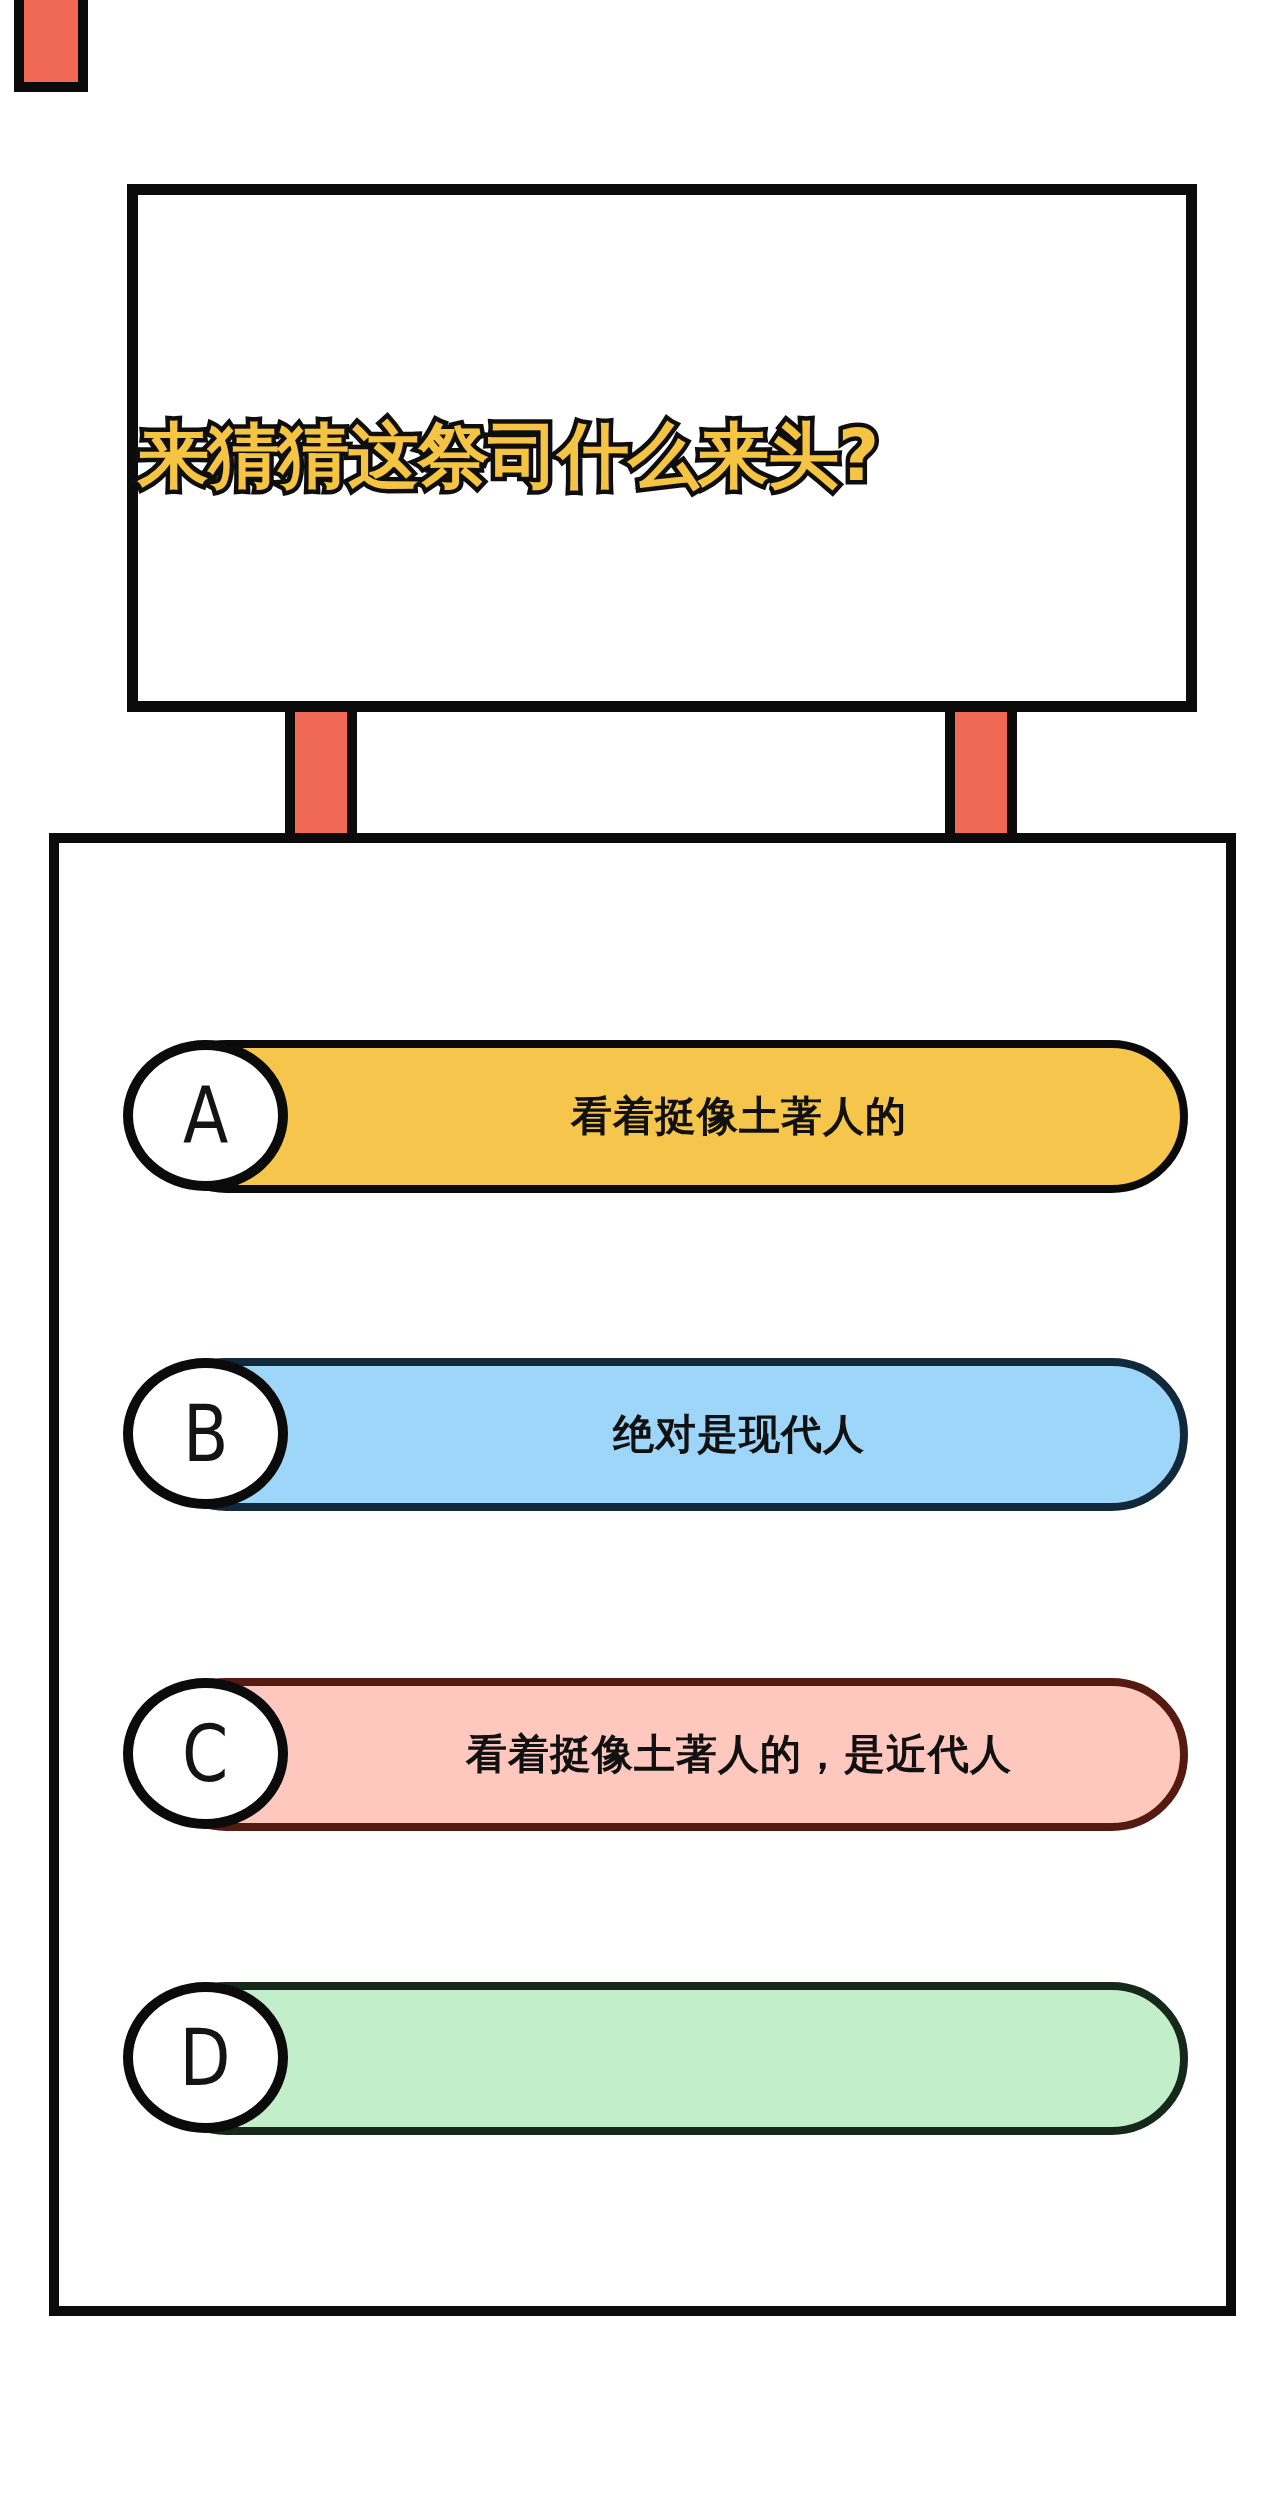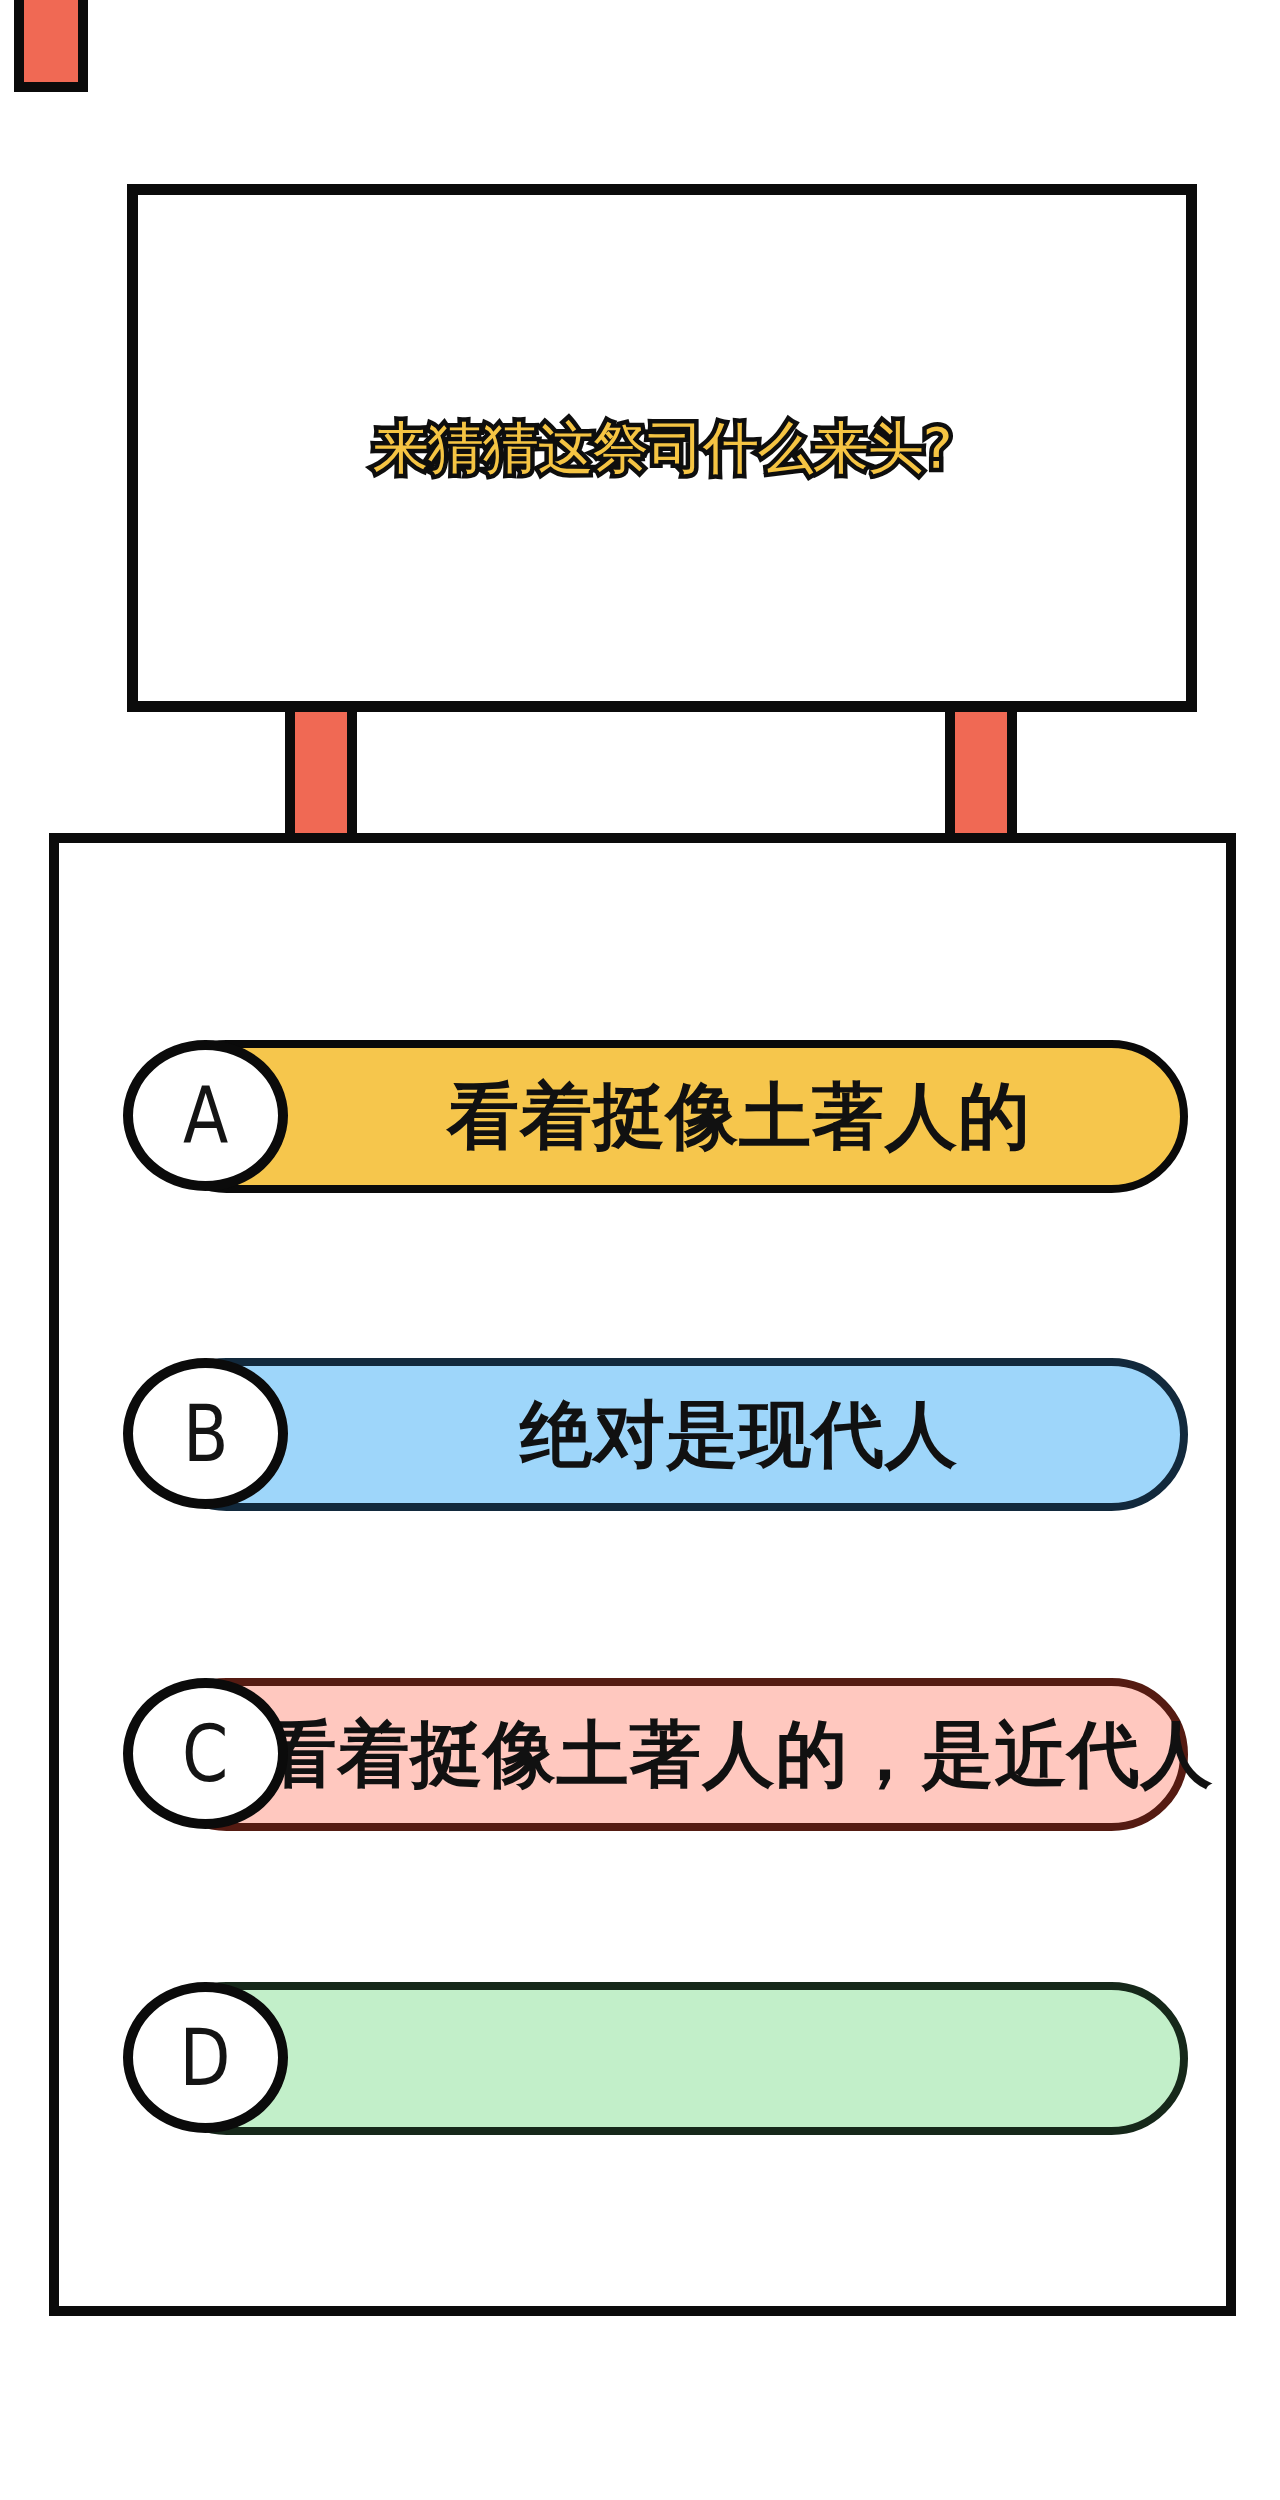--- a/index.html
+++ b/index.html
@@ -12,22 +12,22 @@
     position:absolute;left:14px;top:-4px;width:74px;height:96px;
     box-sizing:border-box;
     border-left:10px solid #0b0b0b;border-right:10px solid #0b0b0b;border-bottom:10px solid #0b0b0b;
   }
   
   #sign{
     position:absolute;left:127px;top:184px;width:1070px;height:528px;
     box-sizing:border-box;background:#ffffff;border:11px solid #0b0b0b;z-index:3;
   }
   #signTitle{
-    position:absolute;left:0;right:0;top:222px;text-align:center;
-    font-size:56px;line-height:1.1;font-weight:400;letter-spacing:-1px;
+    position:absolute;left:0;right:0;top:222px;text-align:left;
+    font-size:71px;line-height:1.1;font-weight:700;letter-spacing:-1px;
     -webkit-text-stroke:9px #0e0e0e;paint-order:stroke fill;
     white-space:nowrap;
   }
   
   .post{
     position:absolute;top:706px;width:72px;height:132px;box-sizing:border-box;
     border-left:10px solid #0b0b0b;border-right:10px solid #0b0b0b;z-index:1;
   }
   #postLeft{left:285px;}
   #postRight{left:945px;}
@@ -37,21 +37,21 @@
     box-sizing:border-box;background:#ffffff;border:10px solid #0b0b0b;z-index:2;
   }
   .pill{position:absolute;left:91px;width:1038px;height:153px;}
   .pill-body{
     position:absolute;left:0;top:0;right:0;bottom:0;box-sizing:border-box;
     border:8px solid #000;border-radius:80px;
   }
   .pill-text{
     position:absolute;left:140px;right:0;top:0;bottom:0;
     display:flex;align-items:center;justify-content:center;
-    font-size:72px;font-weight:700;color:#111;white-space:nowrap;
+    font-size:41px;font-weight:700;color:#111;white-space:nowrap;
     letter-spacing:1px;
   }
   .pill-cap{
     position:absolute;left:-27px;top:0;width:165px;height:151px;box-sizing:border-box;
     background:#ffffff;border:10px solid #0b0b0b;border-radius:50%;
     display:flex;align-items:center;justify-content:center;
   }
   .pill-letter{
     font-size:78px;color:#141414;transform:scaleX(0.85);line-height:1;
     font-weight:400;

